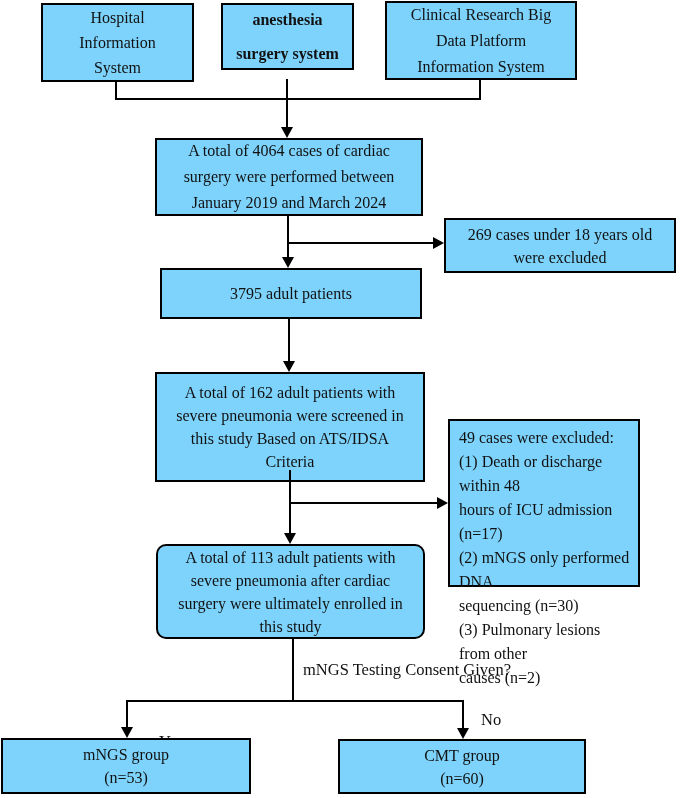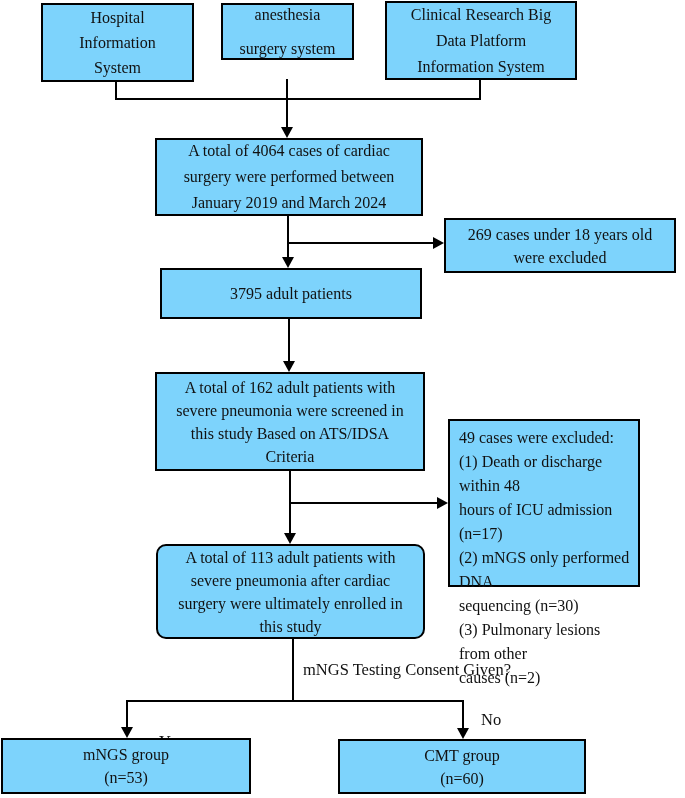--- a/index.html
+++ b/index.html
@@ -56,21 +56,21 @@
   }
 </style>
 </head>
 <body>
 
 <div class="canvas">
 
   <div class="node lh25" style="left:41px;top:3px;width:153px;height:79px;">Hospital
 Information
 System</div>
-  <div class="node lh34" style="left:221px;top:3px;width:133px;height:57px;">anesthesia
+  <div class="node lh34" style="left:221px;top:3px;width:133px;height:67px;font-weight:bold;">anesthesia
 surgery system</div>
   <div class="node lh26" style="left:385px;top:1px;width:192px;height:79px;">Clinical Research Big
 Data Platform
 Information System</div>
 
   <div class="vline" style="left:115px;top:81px;height:18px;"></div>
   <div class="vline" style="left:479px;top:79px;height:20px;"></div>
   <div class="hline" style="left:115px;top:98px;width:366px;"></div>
   <div class="vline" style="left:286px;top:79px;height:49px;"></div>
   <div class="arrow-down" style="left:281px;top:127px;"></div>
@@ -85,21 +85,21 @@
   <div class="arrow-down" style="left:282px;top:257px;"></div>
 
   <div class="node" style="left:444px;top:218px;width:232px;height:55px;">269 cases under 18 years old
 were excluded</div>
 
   <div class="node" style="left:160px;top:268px;width:262px;height:51px;">3795 adult patients</div>
 
   <div class="vline" style="left:288px;top:318px;height:44px;"></div>
   <div class="arrow-down" style="left:283px;top:361px;"></div>
 
-  <div class="node" style="left:155px;top:372px;width:270px;height:99px;">A total of 162 adult patients with
+  <div class="node" style="left:155px;top:372px;width:270px;height:110px;">A total of 162 adult patients with
 severe pneumonia were screened in
 this study Based on ATS/IDSA
 Criteria</div>
 
   <div class="vline" style="left:289px;top:470px;height:64px;"></div>
   <div class="hline" style="left:289px;top:502px;width:148px;"></div>
   <div class="arrow-right" style="left:437px;top:497px;"></div>
   <div class="arrow-down" style="left:284px;top:533px;"></div>
 
   <div class="node left-align" style="left:448px;top:419px;width:192px;height:168px;">49 cases were excluded:

